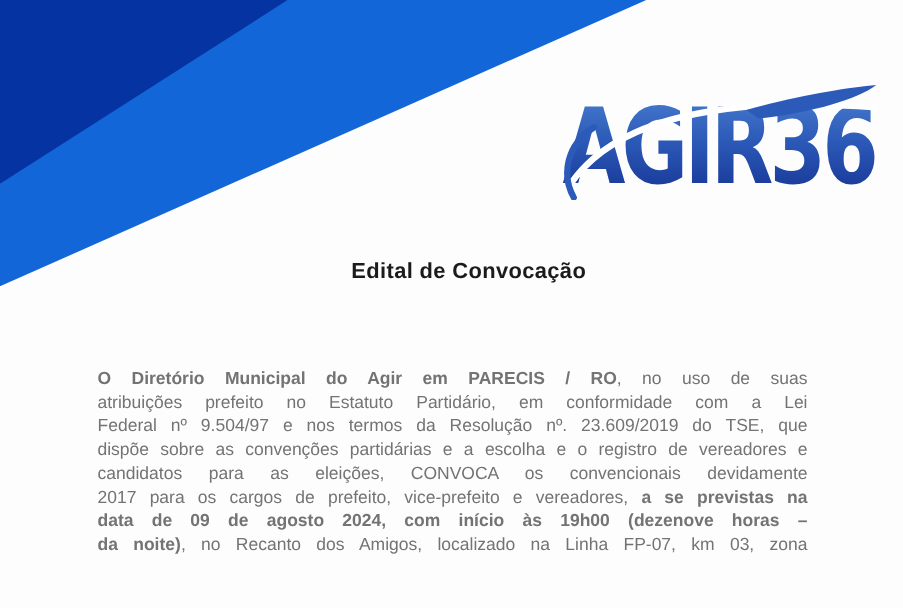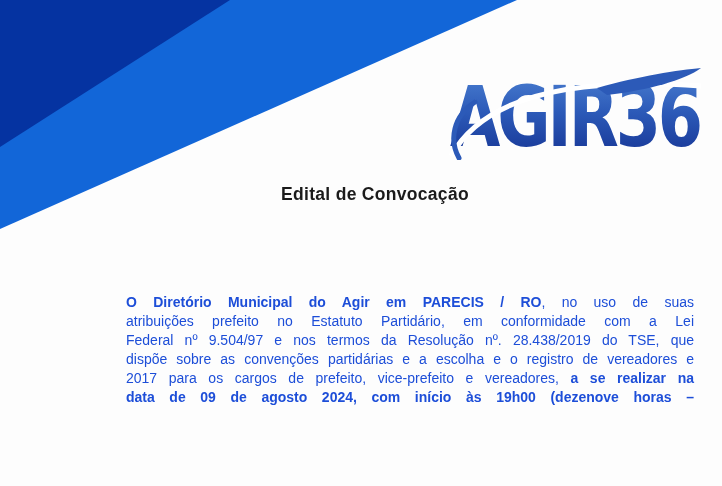--- a/index.html
+++ b/index.html
@@ -9,28 +9,28 @@
     font-family:"Liberation Sans", sans-serif;
   }
   
   .tri{position:absolute;top:0;left:0;}
   .tri-light{width:517px;height:229px;clip-path:polygon(0 0,100% 0,0 100%);background:#1266d8;}
   .tri-dark{width:230px;height:147px;clip-path:polygon(0 0,100% 0,0 100%);background:#0533a1;}
   
   .logo{position:absolute;left:446px;top:64px;width:258px;height:96px;}
   
   .title{
-    position:absolute;left:78px;top:184px;width:594px;
+    position:absolute;left:78px;top:206px;width:594px;
     text-align:center;font-weight:bold;font-size:17.5px;line-height:21px;
     color:#1b1b1b;letter-spacing:.3px;
   }
   
   .doc{
     position:absolute;left:78px;top:293px;width:568px;
-    font-size:14px;line-height:19px;color:#1d4ed8;margin-left:48px;
+    font-size:14px;line-height:19px;color:#737373;
   }
   .jline{text-align:justify;text-align-last:justify;white-space:normal;}
   .jline .b{font-weight:bold;}
 </style>
 </head>
 <body>
 
 <div class="tri tri-light"></div>
 <div class="tri tri-dark"></div>
 
@@ -51,17 +51,19 @@
   <path d="M150,24 C192,12 232,6 254,4 C238,16 202,26 160,31 Z" fill="#2c5ab8"></path>
 </svg>
 
 <div class="title">
   <div>Edital de Convocação</div>
 </div>
 
 <div class="doc">
     <div class="jline"><span class="b">O Diretório Municipal do Agir em PARECIS / RO</span><span>, no uso de suas</span></div>
     <div class="jline"><span>atribuições prefeito no Estatuto Partidário, em conformidade com a Lei</span></div>
-    <div class="jline"><span>Federal nº 9.504/97 e nos termos da Resolução nº. 28.438/2019 do TSE, que</span></div>
+    <div class="jline"><span>Federal nº 9.504/97 e nos termos da Resolução nº. 23.609/2019 do TSE, que</span></div>
     <div class="jline"><span>dispõe sobre as convenções partidárias e a escolha e o registro de vereadores e</span></div>
-    <div class="jline"><span>2017 para os cargos de prefeito, vice-prefeito e vereadores, </span><span class="b">a se realizar na</span></div>
+    <div class="jline"><span>candidatos para as eleições, CONVOCA os convencionais devidamente</span></div>
+    <div class="jline"><span>2017 para os cargos de prefeito, vice-prefeito e vereadores, </span><span class="b">a se previstas na</span></div>
     <div class="jline"><span class="b">data de 09 de agosto 2024, com início às 19h00 (dezenove horas –</span></div>
+    <div class="jline"><span class="b">da noite)</span><span>, no Recanto dos Amigos, localizado na Linha FP-07, km 03, zona</span></div>
   </div>
 
 </body></html>

